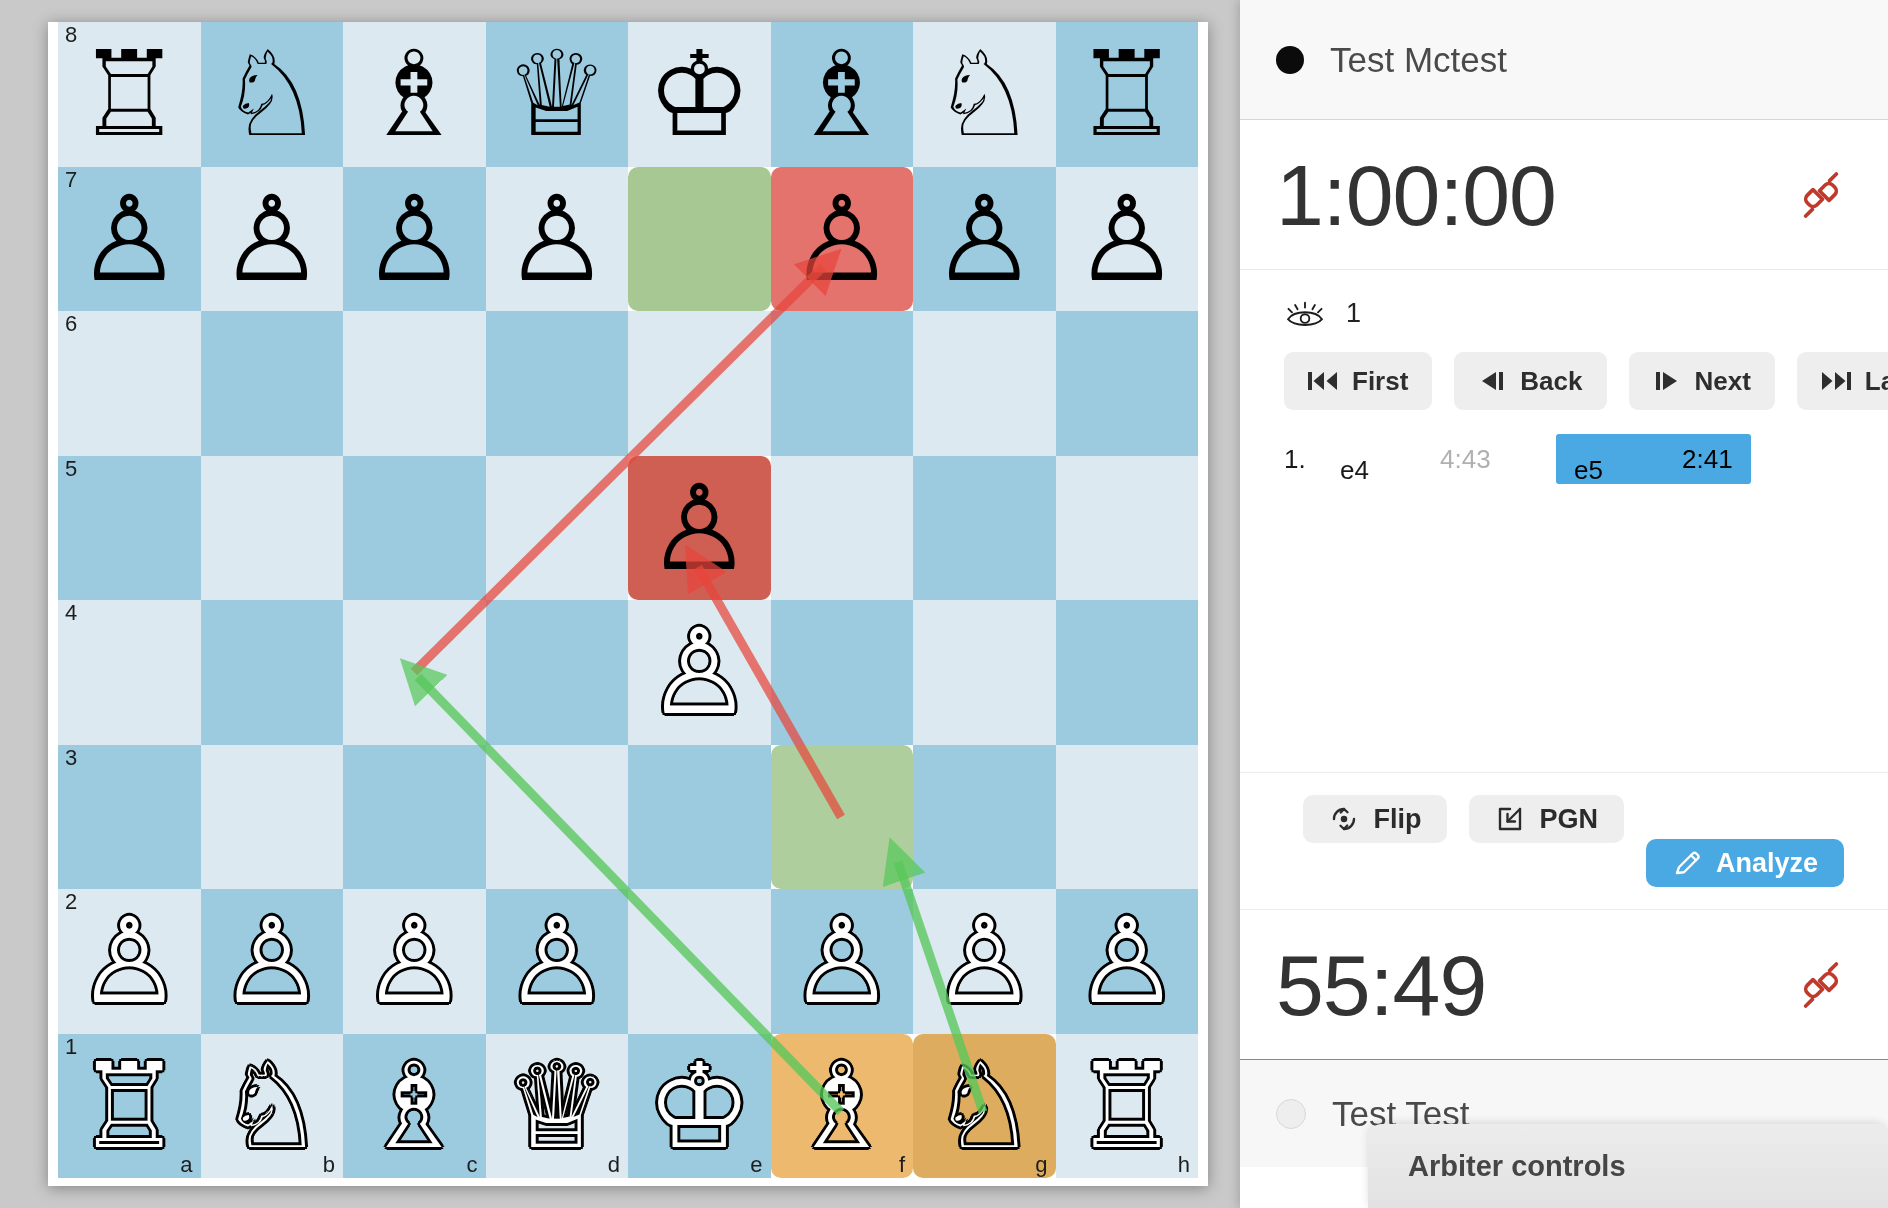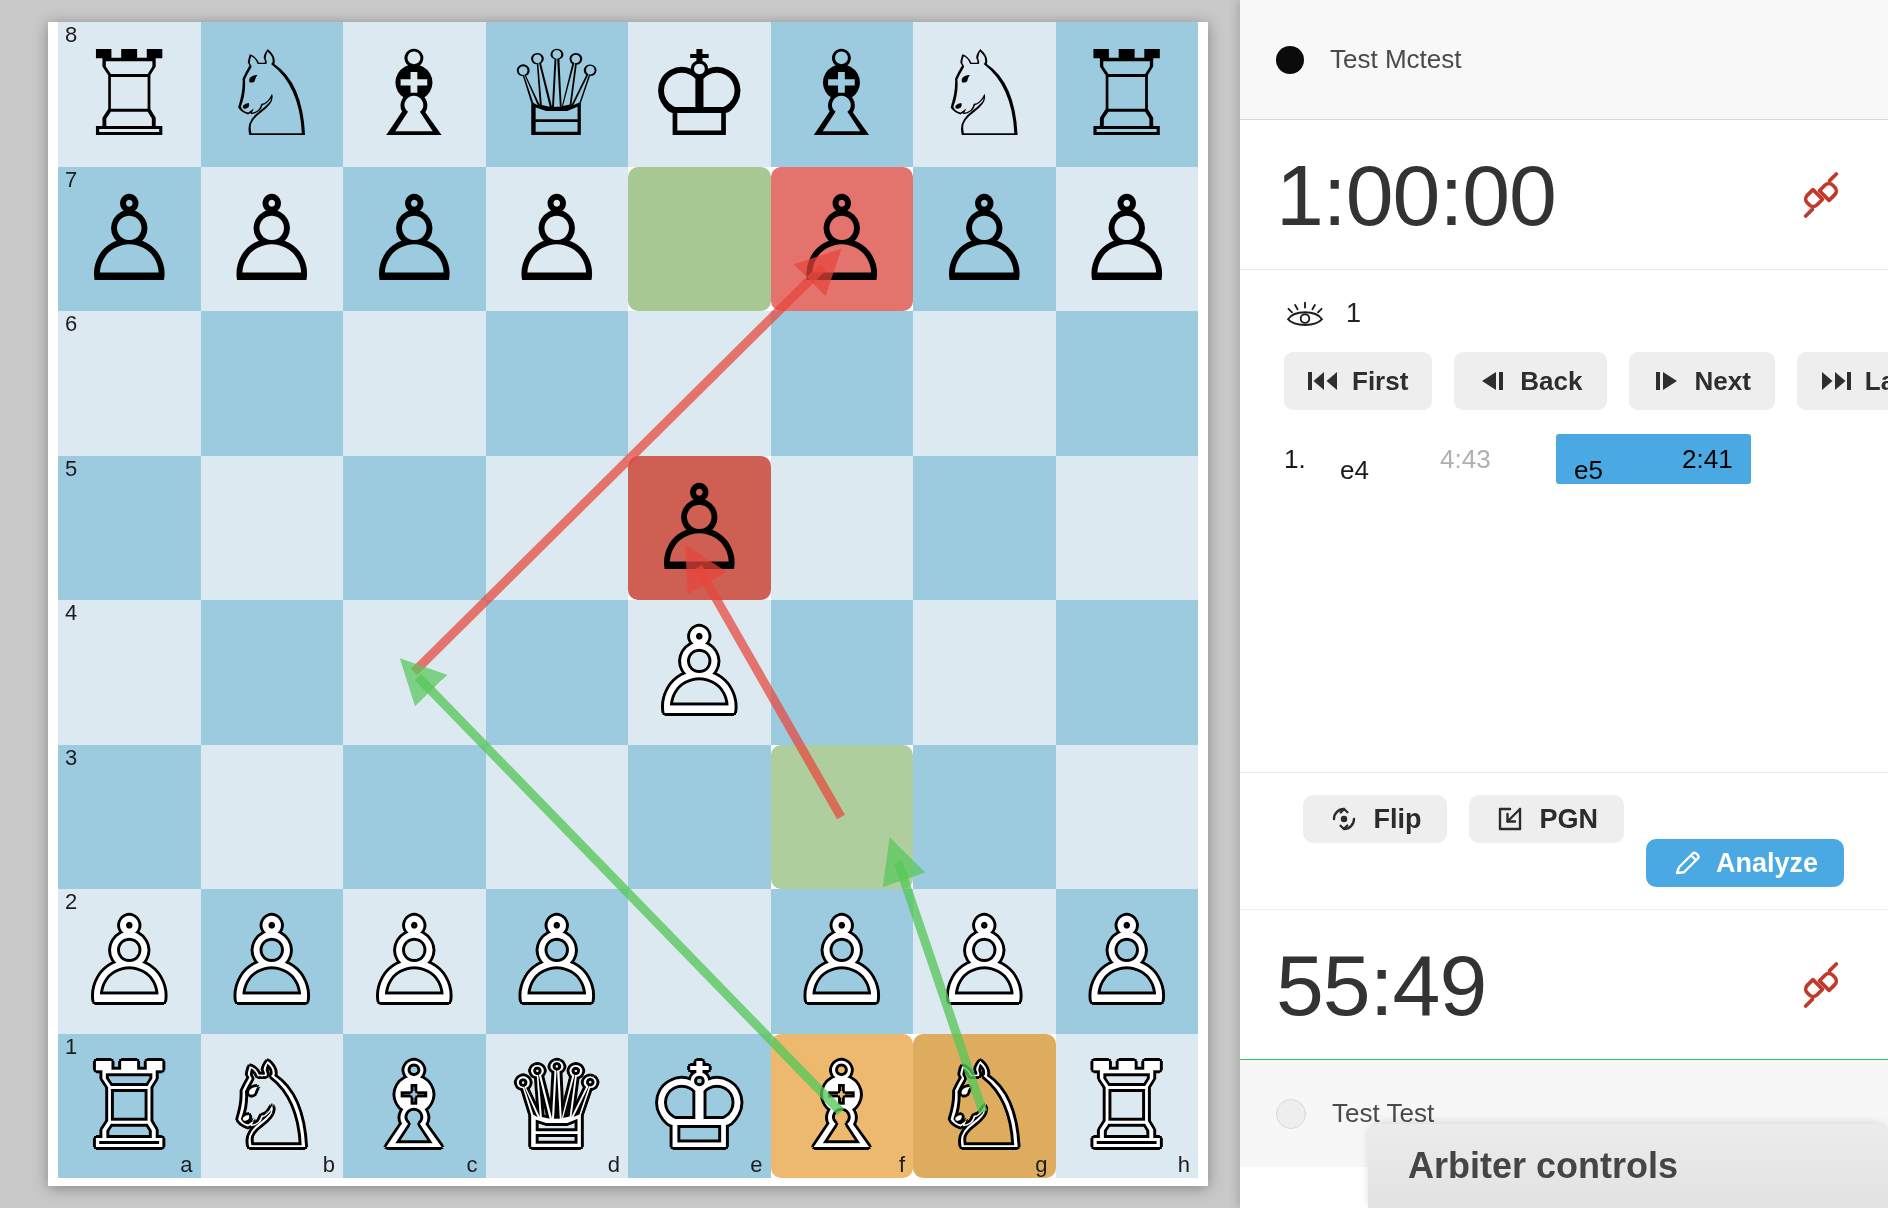--- a/index.html
+++ b/index.html
@@ -59,21 +59,21 @@
   }
   .player-row{
     display:flex;align-items:center;gap:26px;
     height:120px;padding:0 36px;background:#f8f8f8;
     border-bottom:1px solid #d6d6d6;box-sizing:border-box;
   }
   .player-row.bottom{border-bottom:none;border-top:1px solid #22c55e;background:#f7f7f7;height:108px;}
   .disc{width:28px;height:28px;border-radius:50%;flex:none;}
   .disc.black{background:#0b0b0b;}
   .disc.white{background:#eeeeee;border:1px solid #d8d8d8;}
-  .player-name{font-size:26px;color:#4a4a4a;}
+  .player-name{font-size:35px;color:#4a4a4a;}
 
   .clock-row{
     position:relative;height:150px;display:flex;align-items:center;
     padding:0 36px;box-sizing:border-box;background:#fff;
     border-bottom:1px solid #e9e9e9;
   }
   .clock-row.bottom{border-bottom:none;border-top:1px solid #ececec;}
   .clock{font-size:86px;color:#333333;letter-spacing:-1px;line-height:1;}
   .plug{position:absolute;right:44px;top:50%;transform:translateY(-50%);}
 
@@ -117,21 +117,21 @@
   }
   .tbtn.primary{background:#4aa9e2;color:#fff;margin-top:44px;}
 
   .arbiter{
     position:absolute;right:0;bottom:0;width:520px;height:84px;
     background:linear-gradient(#ececec,#e2e2e2);
     border-radius:14px 14px 0 0;
     box-shadow:0 -2px 8px rgba(0,0,0,.12);
     display:flex;align-items:center;padding-left:40px;box-sizing:border-box;
   }
-  .arbiter .t{font-size:36px;font-weight:bold;color:#454545;}
+  .arbiter .t{font-size:29px;font-weight:bold;color:#454545;}
   .icn{flex:none;display:block;}
 </style>
 </head>
 <body>
 
 <div class="app">
 
   <div class="board-wrap">
     <div class="board" id="board">
         <div class="sq light">

